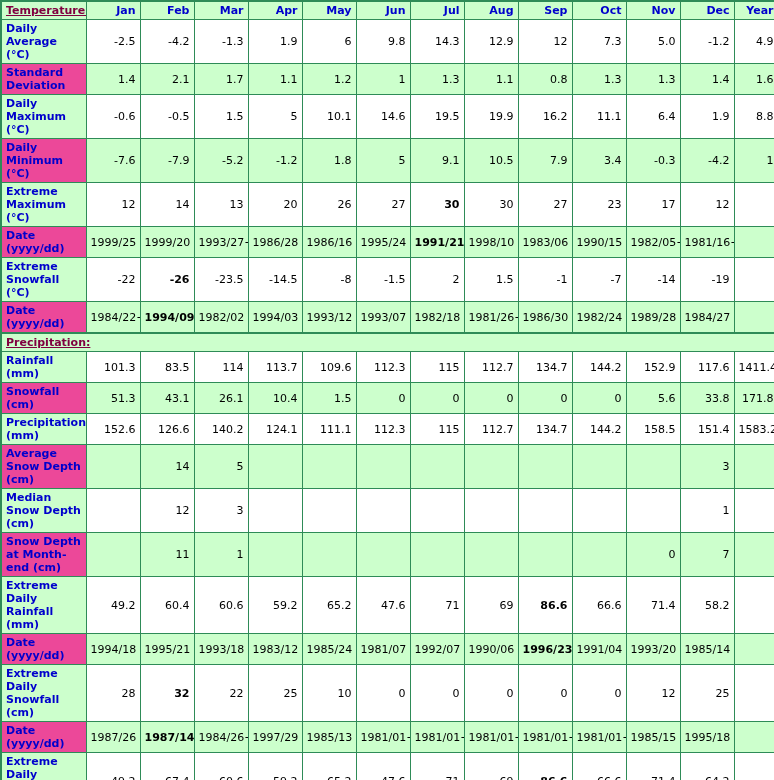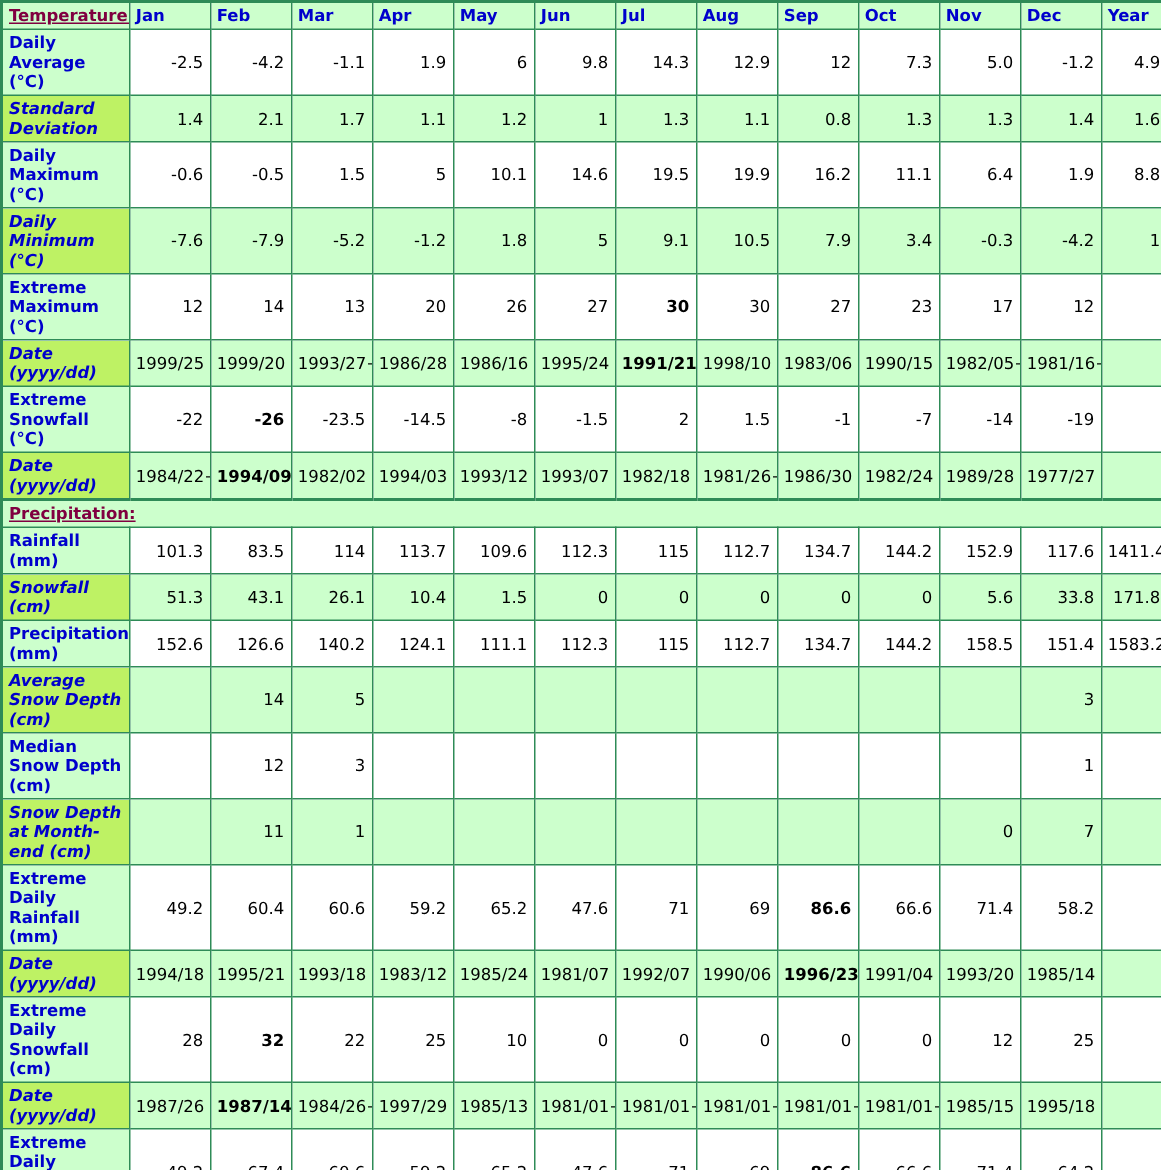--- a/index.html
+++ b/index.html
@@ -42,21 +42,21 @@
     color: #800040;
     font-weight: bold;
     text-decoration: underline;
     font-size: 11px;
   }
   
   th.month-head {
     background: #ccffcc;
     color: #0000cc;
     font-weight: bold;
-    text-align: left;
+    text-align: right;
     font-size: 11px;
     letter-spacing: 0px;
   }
   
   td.row-label {
     color: #0000cc;
     font-weight: bold;
     text-align: left;
     font-size: 11px;
     line-height: 13px;
@@ -67,21 +67,21 @@
     color: #000000;
     font-weight: normal;
     padding-right: 5px;
   }
   td.data.bold { font-weight: bold; }
 
   
   tr.stripe-white > td { background: #ffffff; }
   tr.stripe-green > td { background: #ccffcc; }
   tr.stripe-white > td.row-label { background: #ccffcc; }
-  tr.stripe-green > td.row-label { background: #bef264; font-style: italic; }
+  tr.stripe-green > td.row-label { background: #ec4899; }
 
   
   tr.block-end > td { border-bottom: 2px solid #2e8b57; }
 </style>
 </head>
 <body>
 
 <table class="climate">
   <colgroup>
     <col class="c-label">
@@ -113,21 +113,21 @@
         <th class="month-head">Sep</th>
         <th class="month-head">Oct</th>
         <th class="month-head">Nov</th>
         <th class="month-head">Dec</th>
         <th class="month-head">Year</th>
       </tr>
       <tr class="stripe-white">
         <td class="row-label">Daily Average (°C)</td>
         <td class="data">-2.5</td>
         <td class="data">-4.2</td>
-        <td class="data">-1.1</td>
+        <td class="data">-1.3</td>
         <td class="data">1.9</td>
         <td class="data">6</td>
         <td class="data">9.8</td>
         <td class="data">14.3</td>
         <td class="data">12.9</td>
         <td class="data">12</td>
         <td class="data">7.3</td>
         <td class="data">5.0</td>
         <td class="data">-1.2</td>
         <td class="data">4.9</td>
@@ -234,21 +234,21 @@
         <td class="data bold">1994/09</td>
         <td class="data">1982/02</td>
         <td class="data">1994/03</td>
         <td class="data">1993/12</td>
         <td class="data">1993/07</td>
         <td class="data">1982/18</td>
         <td class="data">1981/26+</td>
         <td class="data">1986/30</td>
         <td class="data">1982/24</td>
         <td class="data">1989/28</td>
-        <td class="data">1977/27</td>
+        <td class="data">1984/27</td>
         <td class="data"></td>
       </tr>
       <tr class="section-row">
         <td colspan="15"><span class="section-title">Precipitation:</span></td>
       </tr>
       <tr class="stripe-white">
         <td class="row-label">Rainfall (mm)</td>
         <td class="data">101.3</td>
         <td class="data">83.5</td>
         <td class="data">114</td>

